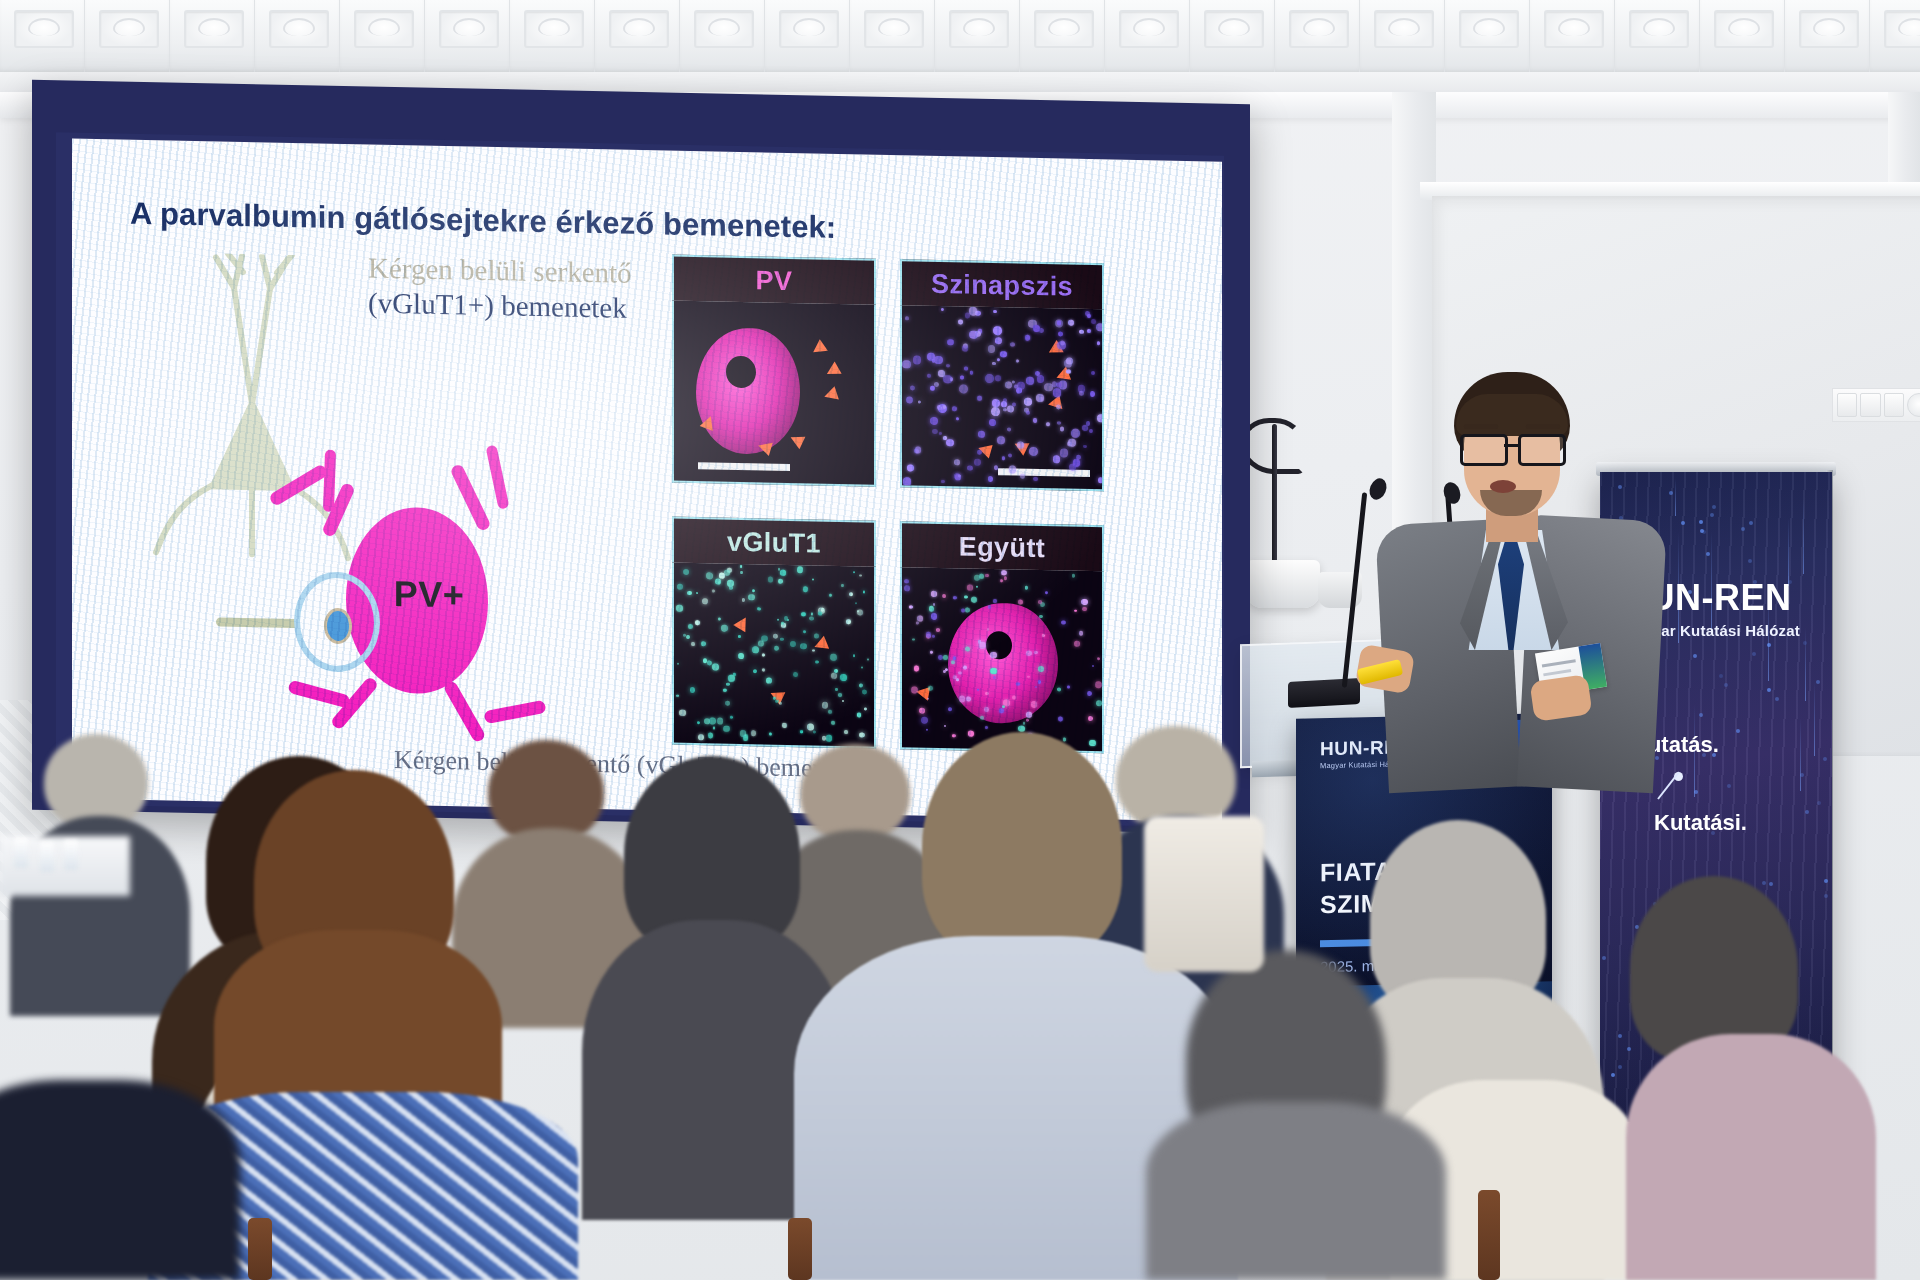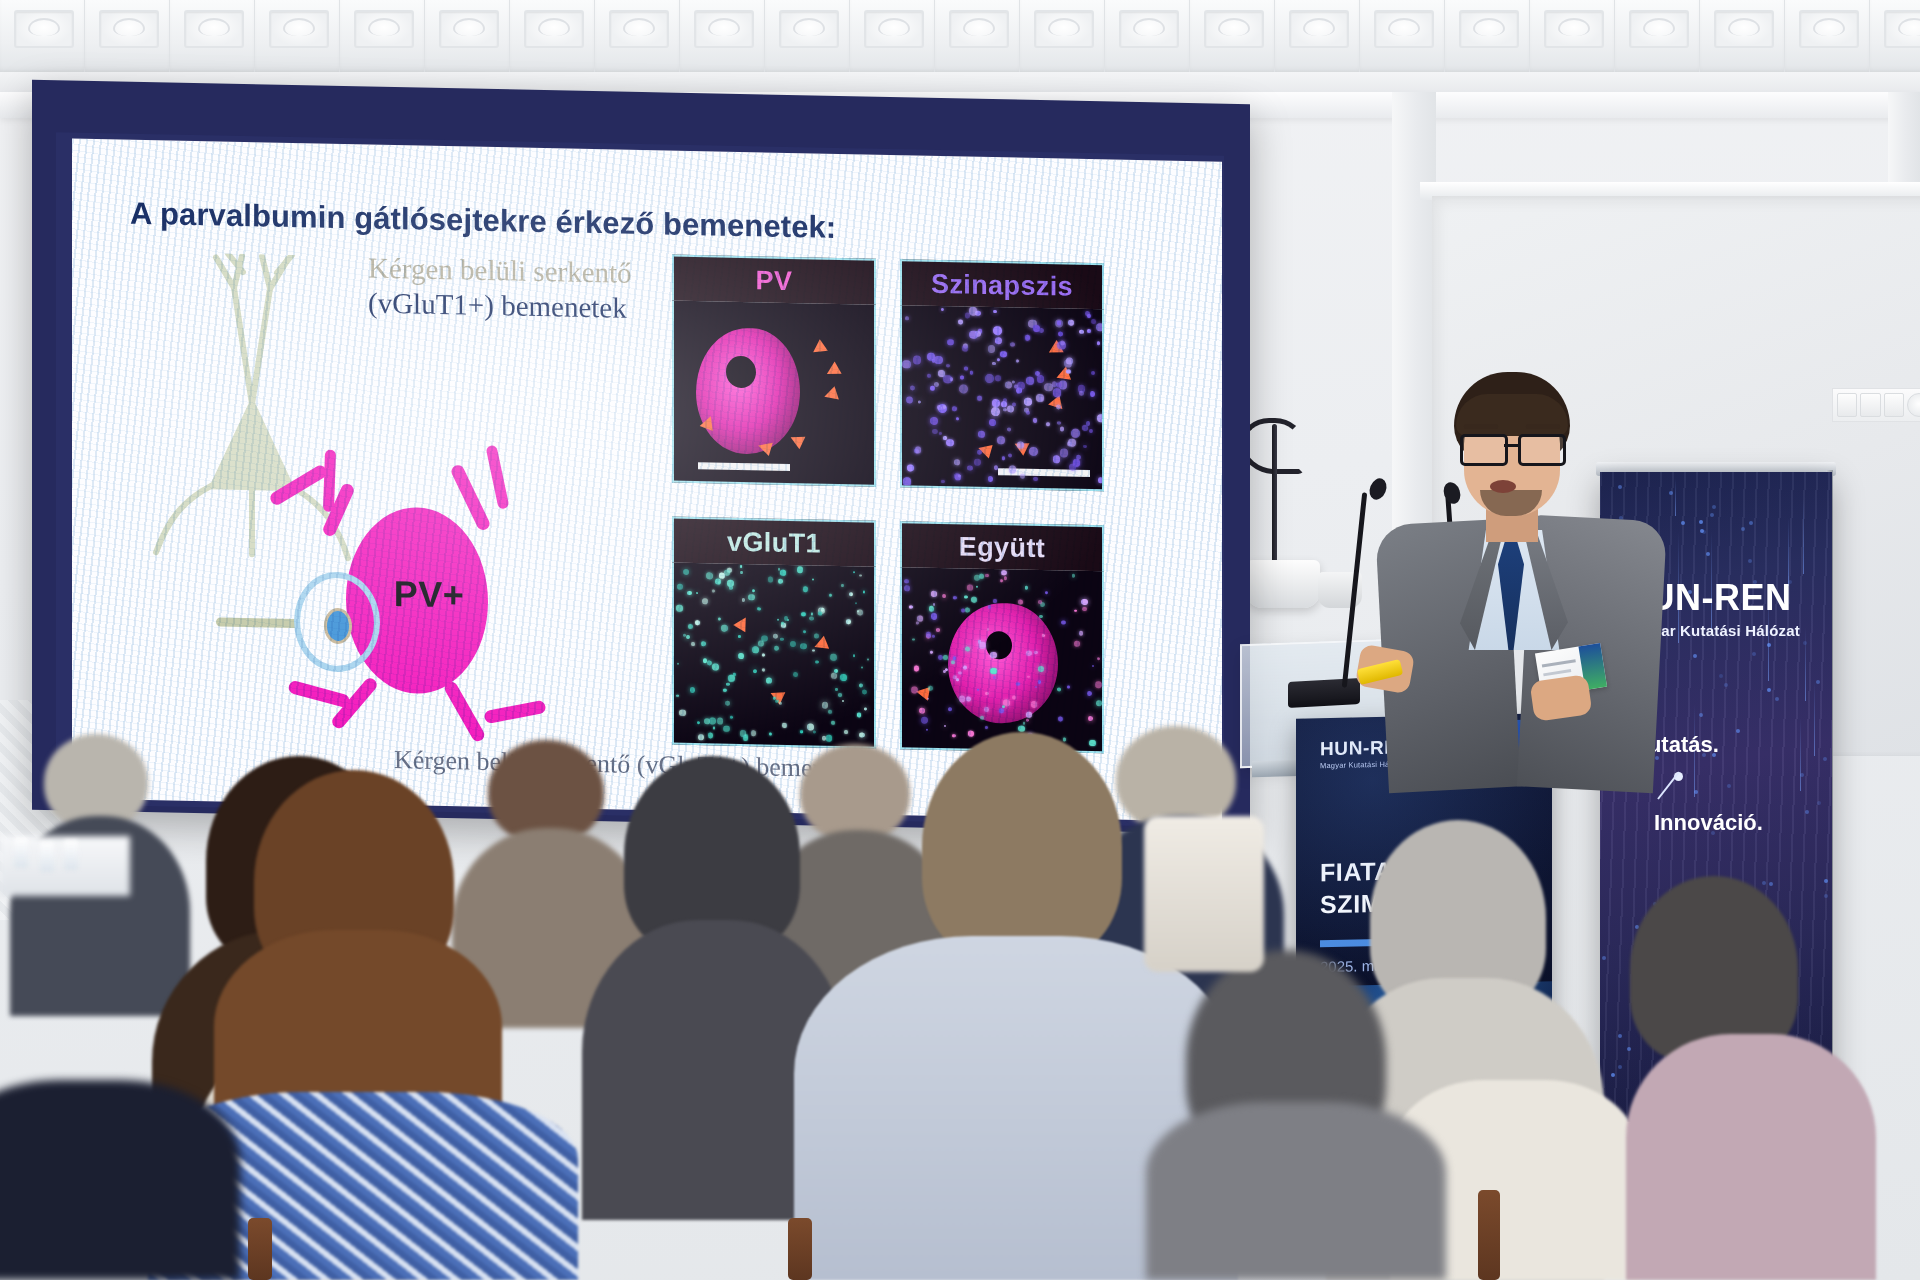--- a/index.html
+++ b/index.html
@@ -885,21 +885,21 @@
         <div class="bn-streak" style="left: 200.432px; top: 246.475px; height: 72.0526px;"></div>
         <div class="bn-streak" style="left: 213.792px; top: 208.682px; height: 75.3302px;"></div>
       </div>
     <div class="bn-logo">
       <div class="big">HUN-REN</div>
       <div class="small">Magyar Kutatási Hálózat</div>
     </div>
     <div class="bn-tag" style="left:32px;top:260px;">Kutatás.</div>
     <div class="bn-node" style="left:74px;top:300px;"></div>
     <div class="bn-connector" style="left:58px;top:326px;width:34px;transform:rotate(-52deg);"></div>
-    <div class="bn-tag" style="left:54px;top:338px;">Innováció.</div>
+    <div class="bn-tag" style="left:54px;top:338px;">Kutatási.</div>
     <div class="bn-tag" style="left:72px;top:420px;">s.</div>
   </div>
 
   <div class="spk">
     <div class="spk-jacket-l"></div>
     <div class="spk-jacket-r"></div>
     <div class="spk-shirt"></div>
     <div class="spk-tie"></div>
     <div class="spk-lapel-l"></div>
     <div class="spk-lapel-r"></div>

